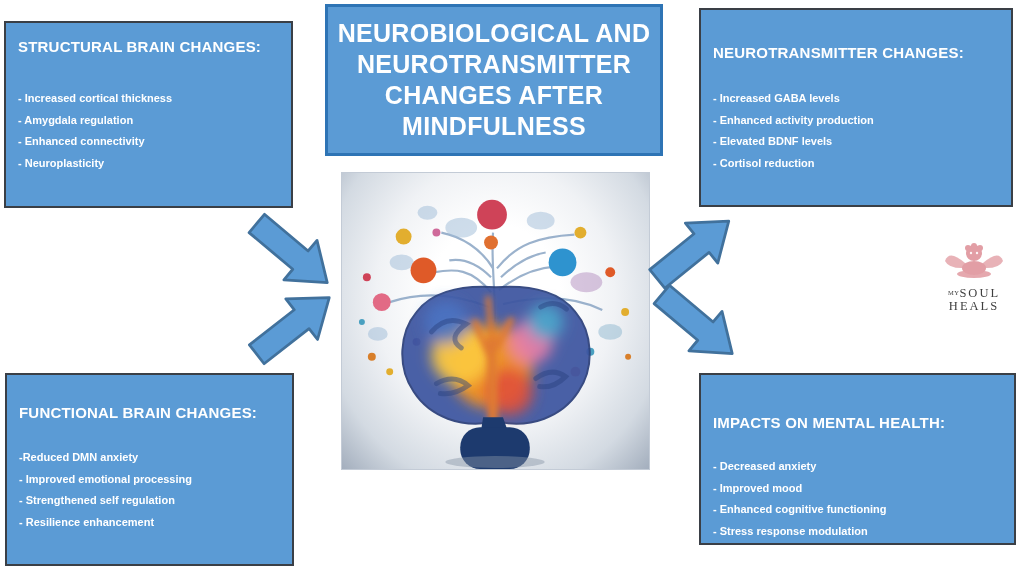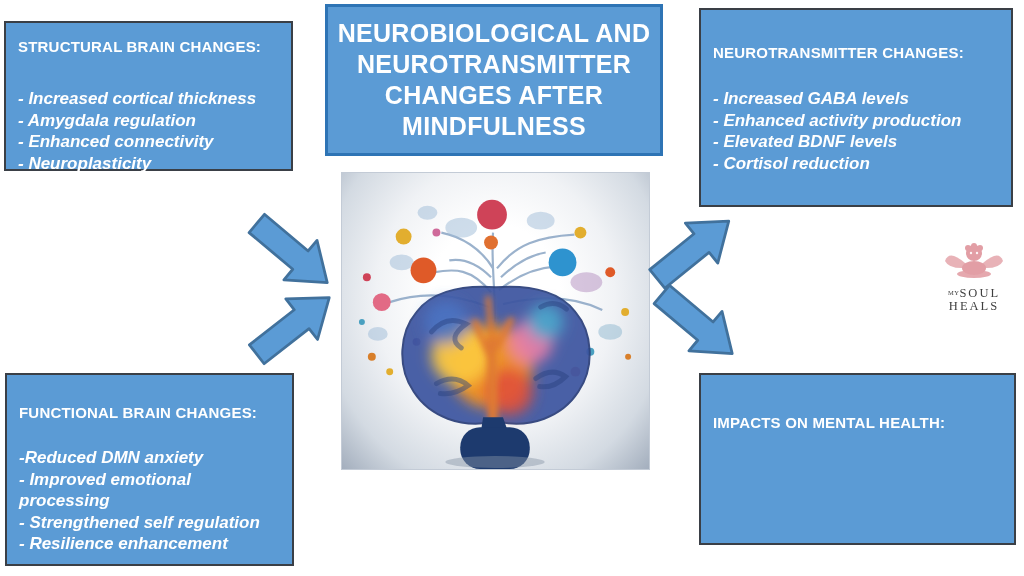--- a/index.html
+++ b/index.html
@@ -8,23 +8,23 @@
     background:#ffffff; font-family:"Liberation Sans", sans-serif;
   }
 
   
   .info-box {
     position:absolute; box-sizing:border-box;
     background:#5b9bd5; border:2px solid #3a3f46;
     color:#ffffff; font-weight:bold;
   }
   .info-box .heading { font-size:15px; letter-spacing:0.2px; }
-  .info-box .items .item { font-size:17px; line-height:21.5px;font-style:italic; }
-
-  #box-structural { left:4px;  top:21px;  width:289px; height:150px; padding:15px 6px 0 12px; }
+  .info-box .items .item { font-size:11px; line-height:21.5px; }
+
+  #box-structural { left:4px;  top:21px;  width:289px; height:187px; padding:15px 6px 0 12px; }
   #box-structural .heading { margin-bottom:33px; }
 
   #box-neurotransmitter { left:699px; top:8px; width:314px; height:199px; padding:34px 6px 0 12px; }
   #box-neurotransmitter .heading { margin-bottom:27px; }
 
   #box-functional { left:5px; top:373px; width:289px; height:193px; padding:29px 20px 0 12px; }
   #box-functional .heading { margin-bottom:26px; }
 
   #box-impacts { left:699px; top:373px; width:317px; height:172px; padding:39px 6px 0 12px; }
   #box-impacts .heading { margin-bottom:25px; }
@@ -102,20 +102,26 @@
     <div class="items">
         <div class="item">-Reduced DMN anxiety</div>
         <div class="item">- Improved emotional processing</div>
         <div class="item">- Strengthened self regulation</div>
         <div class="item">- Resilience enhancement</div>
       </div>
   </div>
 
   <div id="box-impacts" class="info-box">
     <div class="heading">IMPACTS ON MENTAL HEALTH:</div>
+    <div class="items">
+        <div class="item">- Decreased anxiety</div>
+        <div class="item">- Improved mood</div>
+        <div class="item">- Enhanced cognitive functioning</div>
+        <div class="item">- Stress response modulation</div>
+      </div>
   </div>
 
   <div id="center-image" title="colorful brain-tree illustration with neurotransmitter dots">
     <svg viewBox="0 0 309 298">
       <defs>
         <filter id="blur6" x="-60%" y="-60%" width="220%" height="220%">
           <feGaussianBlur stdDeviation="7"></feGaussianBlur>
         </filter>
         <filter id="blur3" x="-60%" y="-60%" width="220%" height="220%">
           <feGaussianBlur stdDeviation="3"></feGaussianBlur>

